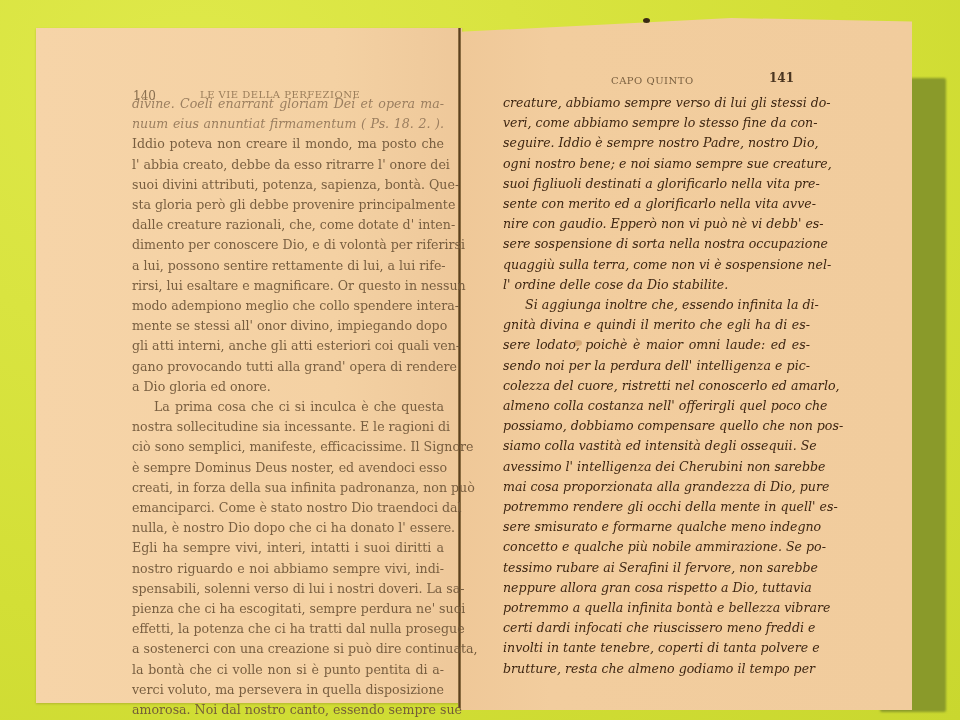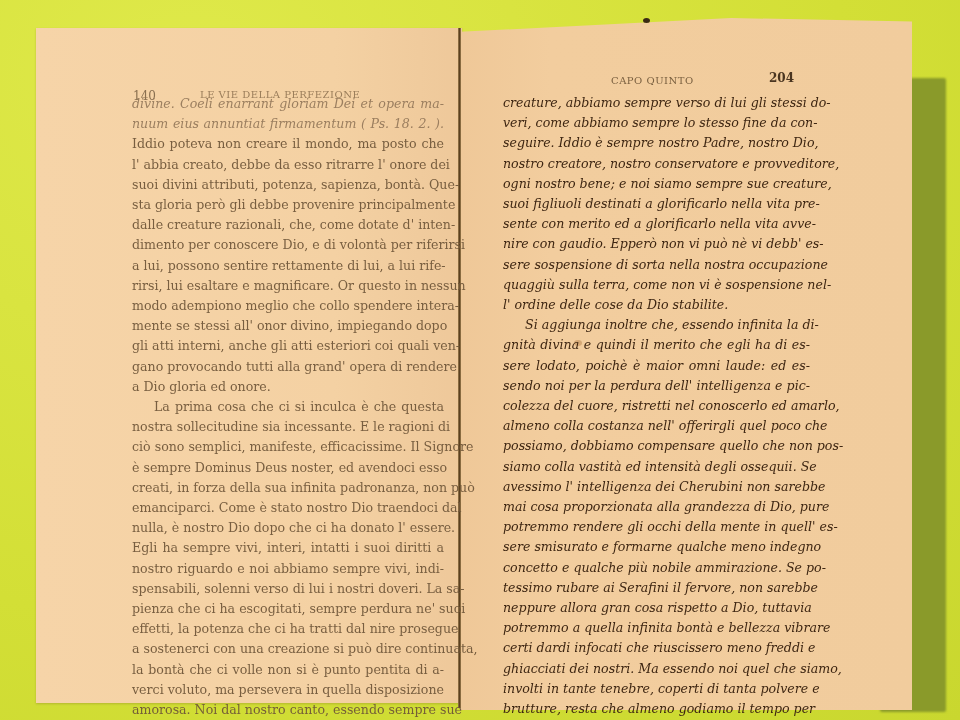--- a/index.html
+++ b/index.html
@@ -69,21 +69,21 @@
 <div class="page page-left"></div>
 <div class="page page-right"></div>
 <div class="gutter"></div>
 <div class="stain"></div>
 <div class="blot"></div>
 
 <span class="page-num" style="left:133px; top:89px; color:#8a7050;">140</span>
 <span class="running-head" style="left:192px; top:89px; color:#9a7d5a;margin-left:8px;">LE VIE DELLA PERFEZIONE</span>
 
 <span class="running-head" style="left:611px; top:75px;">CAPO QUINTO</span>
-<span class="page-num" style="left:769px; top:71px; font-weight:bold;">204</span>
+<span class="page-num" style="left:769px; top:71px; font-weight:bold;">141</span>
 
 <div class="text-block left-text">
   <span class="line" style="font-style:italic;">divine. Coeli enarrant gloriam Dei et opera ma-</span>
   <span class="line" style="font-style:italic;">nuum eius annuntiat firmamentum ( Ps. 18. 2. ).</span>
   <span class="line">Iddio poteva non creare il mondo, ma posto che</span>
   <span class="line">l' abbia creato, debbe da esso ritrarre l' onore dei</span>
   <span class="line">suoi divini attributi, potenza, sapienza, bontà. Que-</span>
   <span class="line">sta gloria però gli debbe provenire principalmente</span>
   <span class="line">dalle creature razionali, che, come dotate d' inten-</span>
   <span class="line">dimento per conoscere Dio, e di volontà per riferirsi</span>
@@ -98,32 +98,31 @@
   <span class="line">nostra sollecitudine sia incessante. E le ragioni di</span>
   <span class="line">ciò sono semplici, manifeste, efficacissime. Il Signore</span>
   <span class="line">è sempre Dominus Deus noster, ed avendoci esso</span>
   <span class="line">creati, in forza della sua infinita padronanza, non può</span>
   <span class="line">emanciparci. Come è stato nostro Dio traendoci dal</span>
   <span class="line">nulla, è nostro Dio dopo che ci ha donato l' essere.</span>
   <span class="line">Egli ha sempre vivi, interi, intatti i suoi diritti a</span>
   <span class="line">nostro riguardo e noi abbiamo sempre vivi, indi-</span>
   <span class="line">spensabili, solenni verso di lui i nostri doveri. La sa-</span>
   <span class="line">pienza che ci ha escogitati, sempre perdura ne' suoi</span>
-  <span class="line">effetti, la potenza che ci ha tratti dal nire prosegue</span>
+  <span class="line">effetti, la potenza che ci ha tratti dal nulla prosegue</span>
   <span class="line">a sostenerci con una creazione si può dire continuata,</span>
   <span class="line">la bontà che ci volle non si è punto pentita di a-</span>
   <span class="line">verci voluto, ma persevera in quella disposizione</span>
   <span class="line">amorosa. Noi dal nostro canto, essendo sempre sue</span>
 </div>
 
 <div class="text-block right-text">
   <span class="line">creature, abbiamo sempre verso di lui gli stessi do-</span>
   <span class="line">veri, come abbiamo sempre lo stesso fine da con-</span>
   <span class="line">seguire. Iddio è sempre nostro Padre, nostro Dio,</span>
-  <span class="line">nostro creatore, nostro conservatore e provveditore,</span>
   <span class="line">ogni nostro bene; e noi siamo sempre sue creature,</span>
   <span class="line">suoi figliuoli destinati a glorificarlo nella vita pre-</span>
   <span class="line">sente con merito ed a glorificarlo nella vita avve-</span>
   <span class="line">nire con gaudio. Epperò non vi può nè vi debb' es-</span>
   <span class="line">sere sospensione di sorta nella nostra occupazione</span>
   <span class="line">quaggiù sulla terra, come non vi è sospensione nel-</span>
   <span class="line last">l' ordine delle cose da Dio stabilite.</span>
   <span class="line indent">Si aggiunga inoltre che, essendo infinita la di-</span>
   <span class="line">gnità divina e quindi il merito che egli ha di es-</span>
   <span class="line">sere lodato, poichè è maior omni laude: ed es-</span>
@@ -134,16 +133,15 @@
   <span class="line">siamo colla vastità ed intensità degli ossequii. Se</span>
   <span class="line">avessimo l' intelligenza dei Cherubini non sarebbe</span>
   <span class="line">mai cosa proporzionata alla grandezza di Dio, pure</span>
   <span class="line">potremmo rendere gli occhi della mente in quell' es-</span>
   <span class="line">sere smisurato e formarne qualche meno indegno</span>
   <span class="line">concetto e qualche più nobile ammirazione. Se po-</span>
   <span class="line">tessimo rubare ai Serafini il fervore, non sarebbe</span>
   <span class="line">neppure allora gran cosa rispetto a Dio, tuttavia</span>
   <span class="line">potremmo a quella infinita bontà e bellezza vibrare</span>
   <span class="line">certi dardi infocati che riuscissero meno freddi e</span>
-  <span class="line">ghiacciati dei nostri. Ma essendo noi quel che siamo,</span>
   <span class="line">involti in tante tenebre, coperti di tanta polvere e</span>
   <span class="line">brutture, resta che almeno godiamo il tempo per</span>
 </div>
 
 </body></html>

